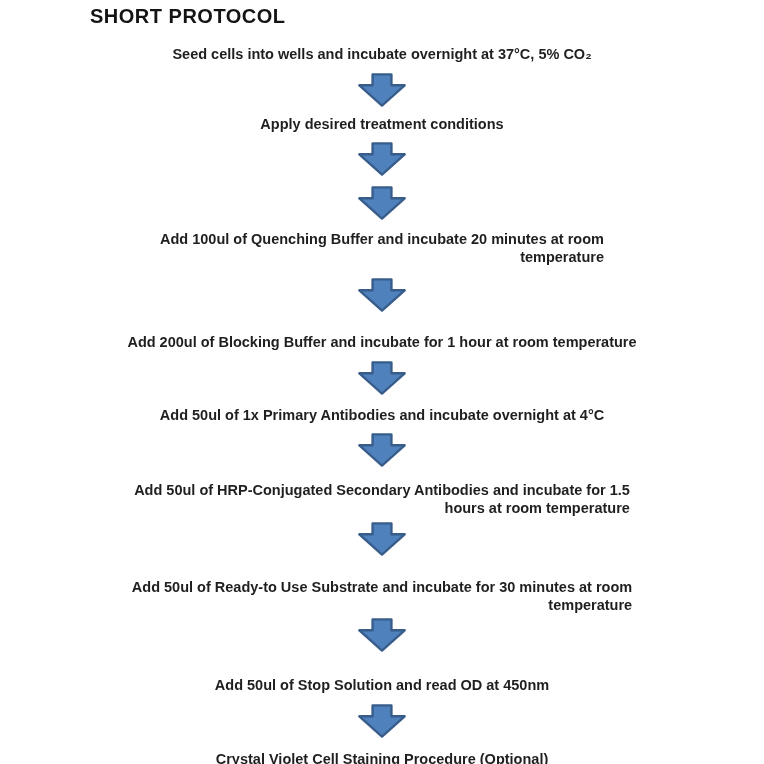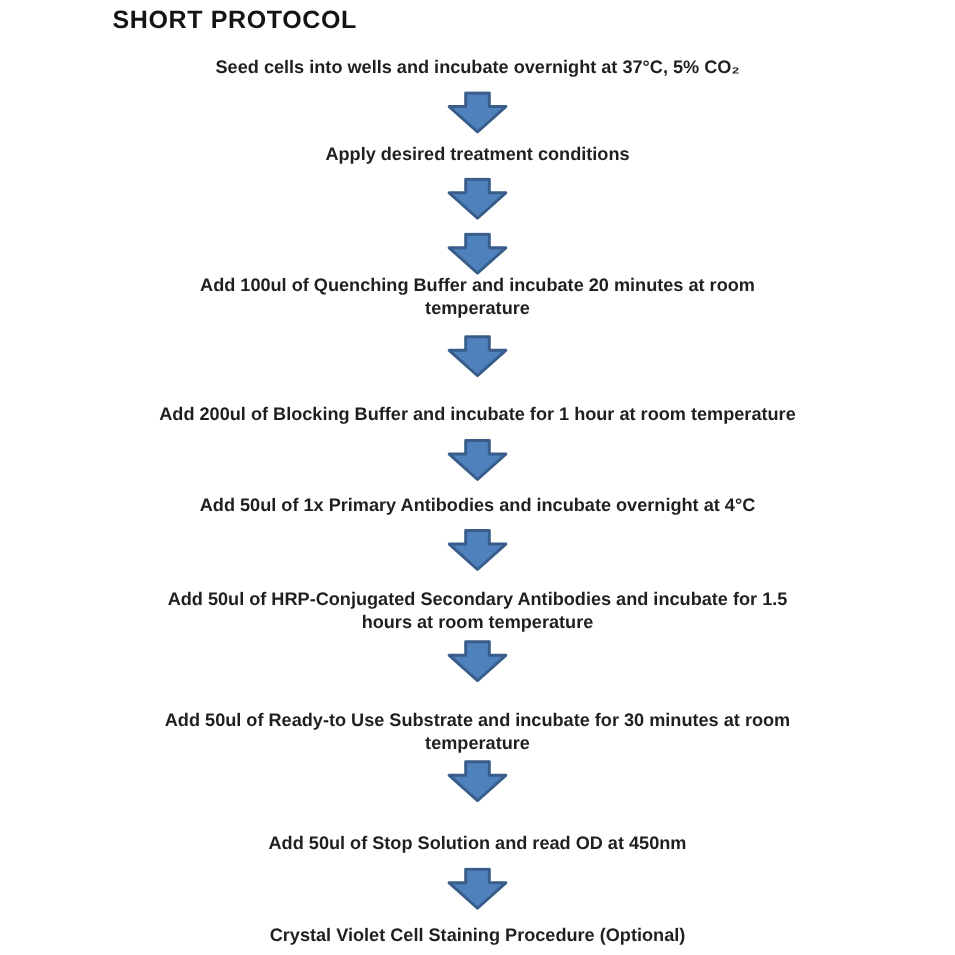--- a/index.html
+++ b/index.html
@@ -28,21 +28,21 @@
     font-weight: 700;
     letter-spacing: 0.5px;
     color: #141414;
     line-height: 24px;
   }
   .step-text {
     font-size: 14.5px;
     font-weight: 700;
     color: #1f1f1f;
     line-height: 18px;
-    text-align: center;
+    text-align: right;
     white-space: pre;
   }
   .arrow {
     display: block;
     flex: 0 0 auto;
   }
 </style>
 </head>
 <body>
 
@@ -61,21 +61,21 @@
 
     <svg class="arrow" style="margin-top:9px" width="52" height="34" viewBox="0 0 52 36">
       <path d="M16 1.5 H36 V13 H50 L26 34.5 L2 13 H16 Z" stroke-width="2.5" stroke-linejoin="round" fill="#4f81bd" stroke="#385d8a"></path>
     </svg>
 
 
     <svg class="arrow" style="margin-top:10px" width="52" height="34" viewBox="0 0 52 36">
       <path d="M16 1.5 H36 V13 H50 L26 34.5 L2 13 H16 Z" stroke-width="2.5" stroke-linejoin="round" fill="#4f81bd" stroke="#385d8a"></path>
     </svg>
 
-    <div class="step-text" style="">Add 100ul of Quenching Buffer and incubate 20 minutes at room
+    <div class="step-text" style="margin-top:10px">Add 100ul of Quenching Buffer and incubate 20 minutes at room
 temperature</div>
 
     <svg class="arrow" style="margin-top:12px" width="52" height="34" viewBox="0 0 52 36">
       <path d="M16 1.5 H36 V13 H50 L26 34.5 L2 13 H16 Z" stroke-width="2.5" stroke-linejoin="round" fill="#4f81bd" stroke="#385d8a"></path>
     </svg>
 
     <div class="step-text" style="margin-top:21px">Add 200ul of Blocking Buffer and incubate for 1 hour at room temperature</div>
 
     <svg class="arrow" style="margin-top:10px" width="52" height="34" viewBox="0 0 52 36">
       <path d="M16 1.5 H36 V13 H50 L26 34.5 L2 13 H16 Z" stroke-width="2.5" stroke-linejoin="round" fill="#4f81bd" stroke="#385d8a"></path>

